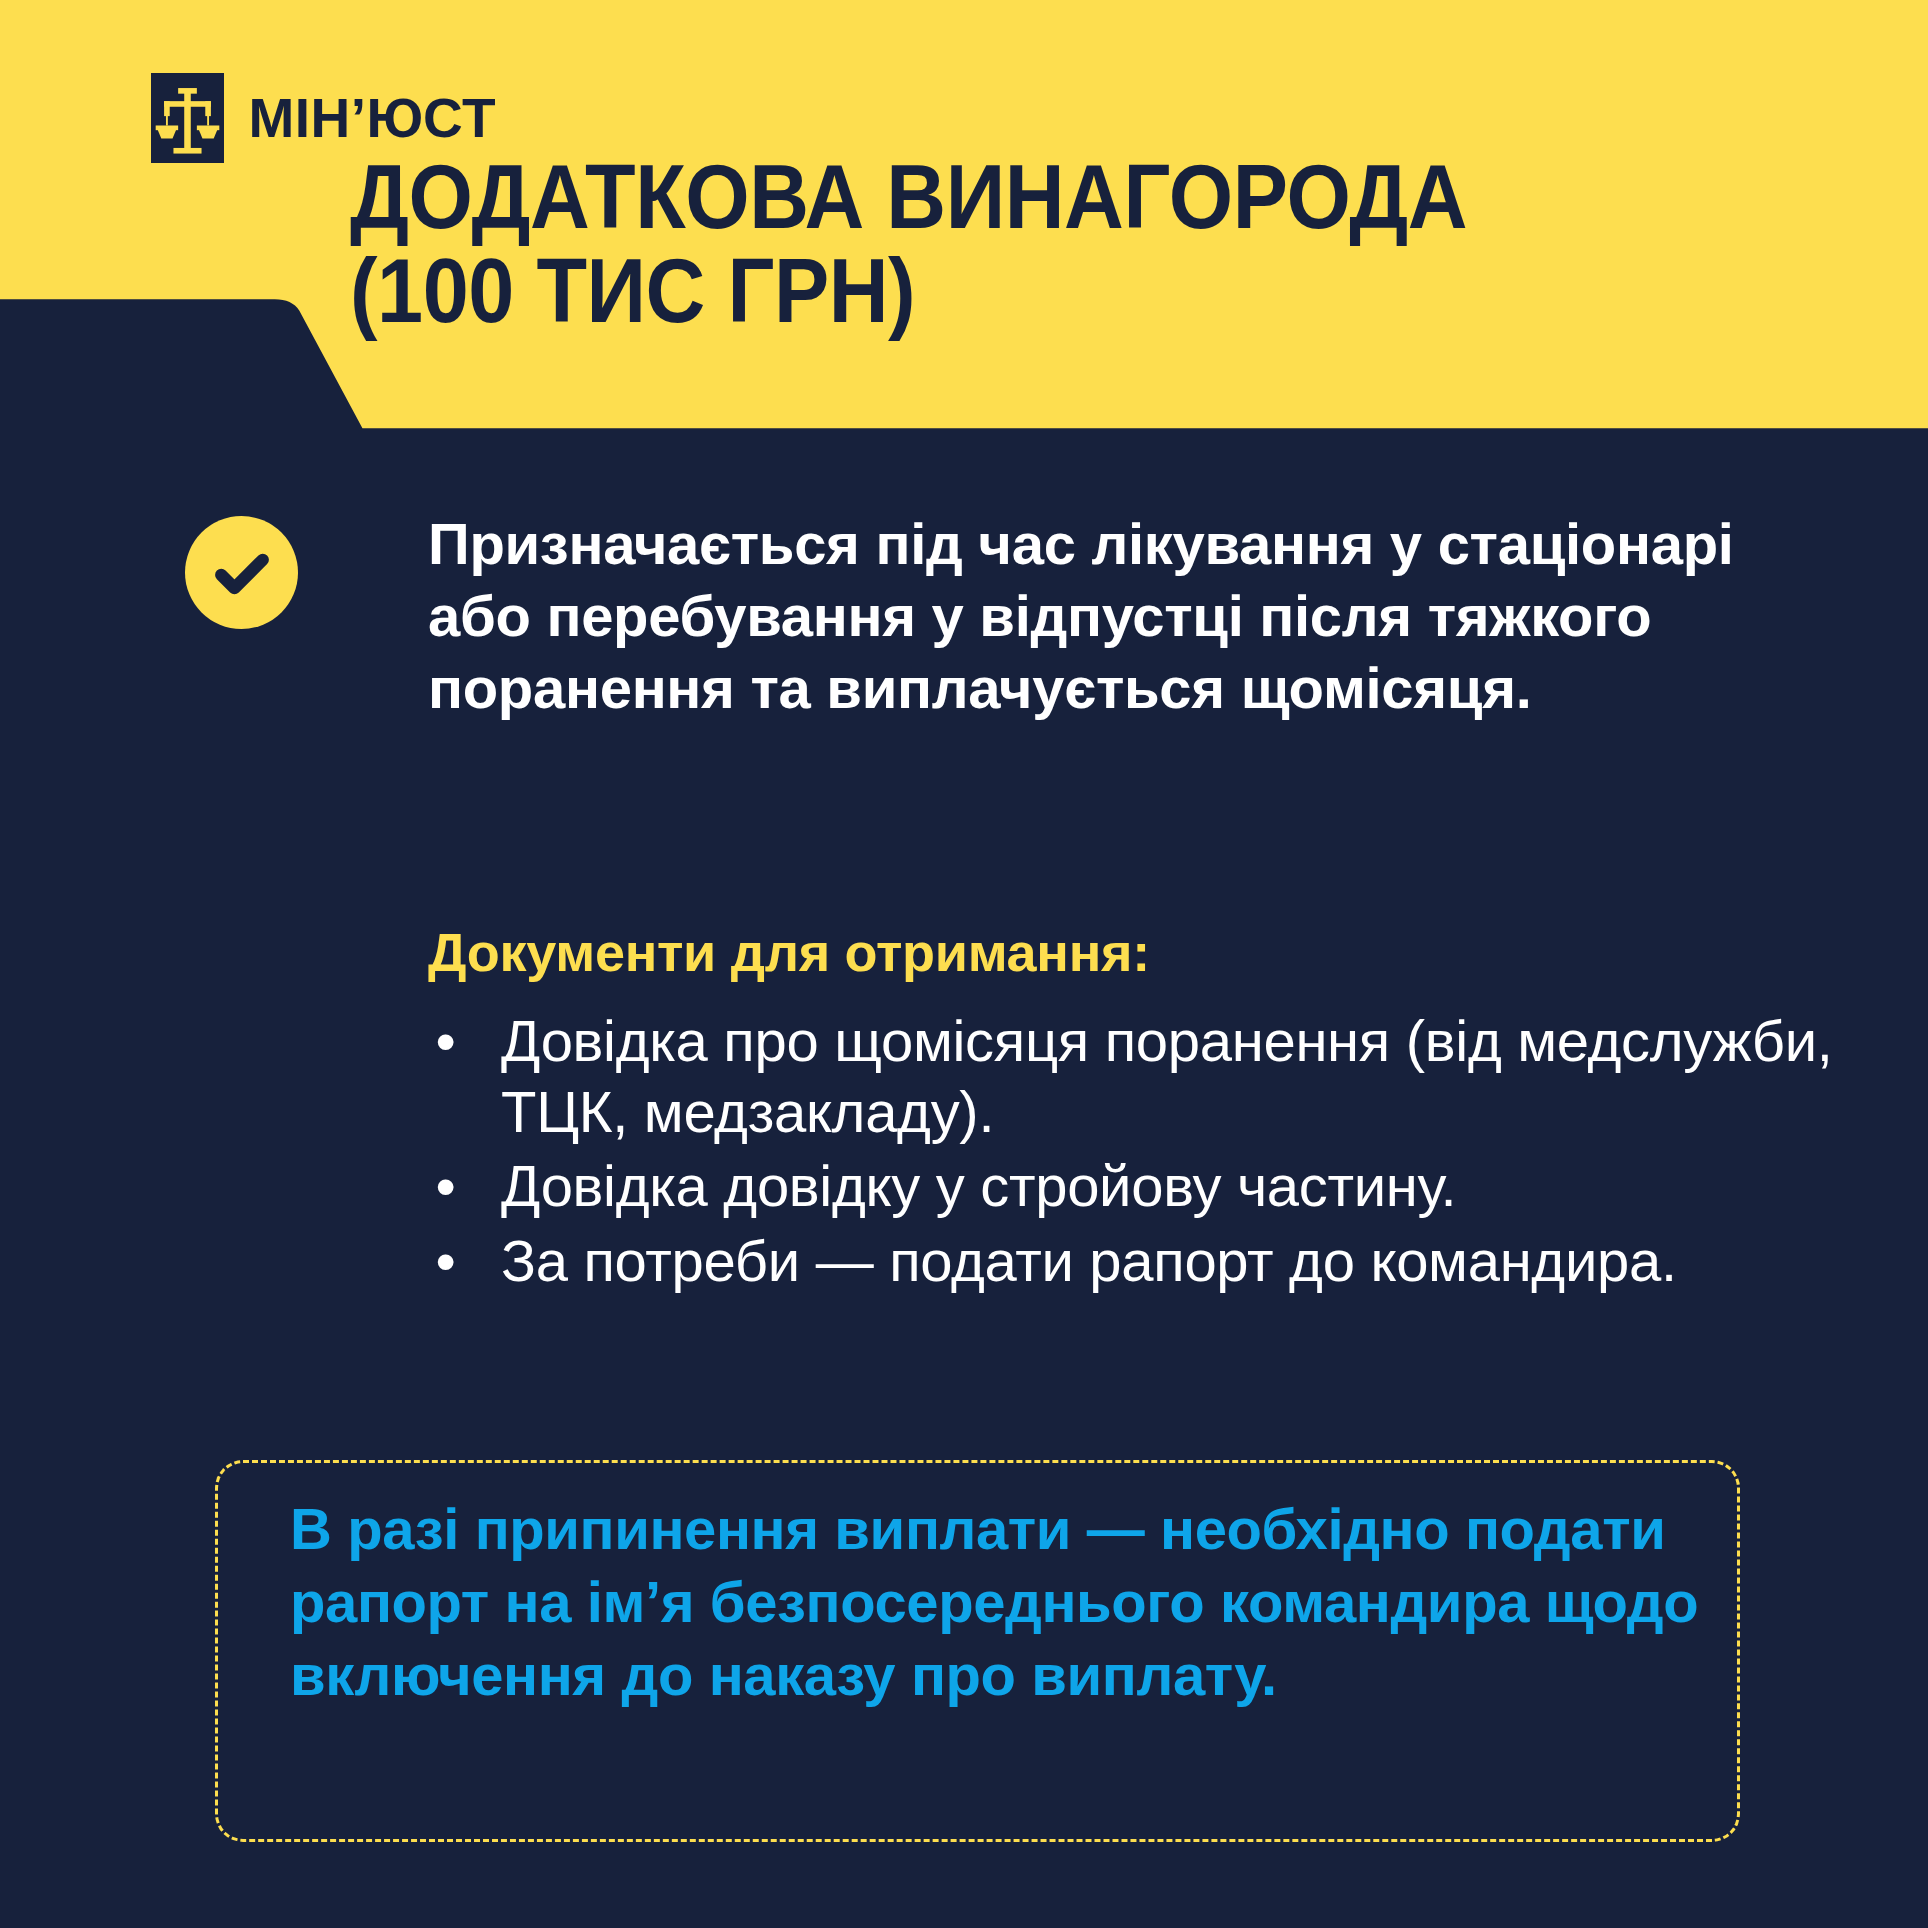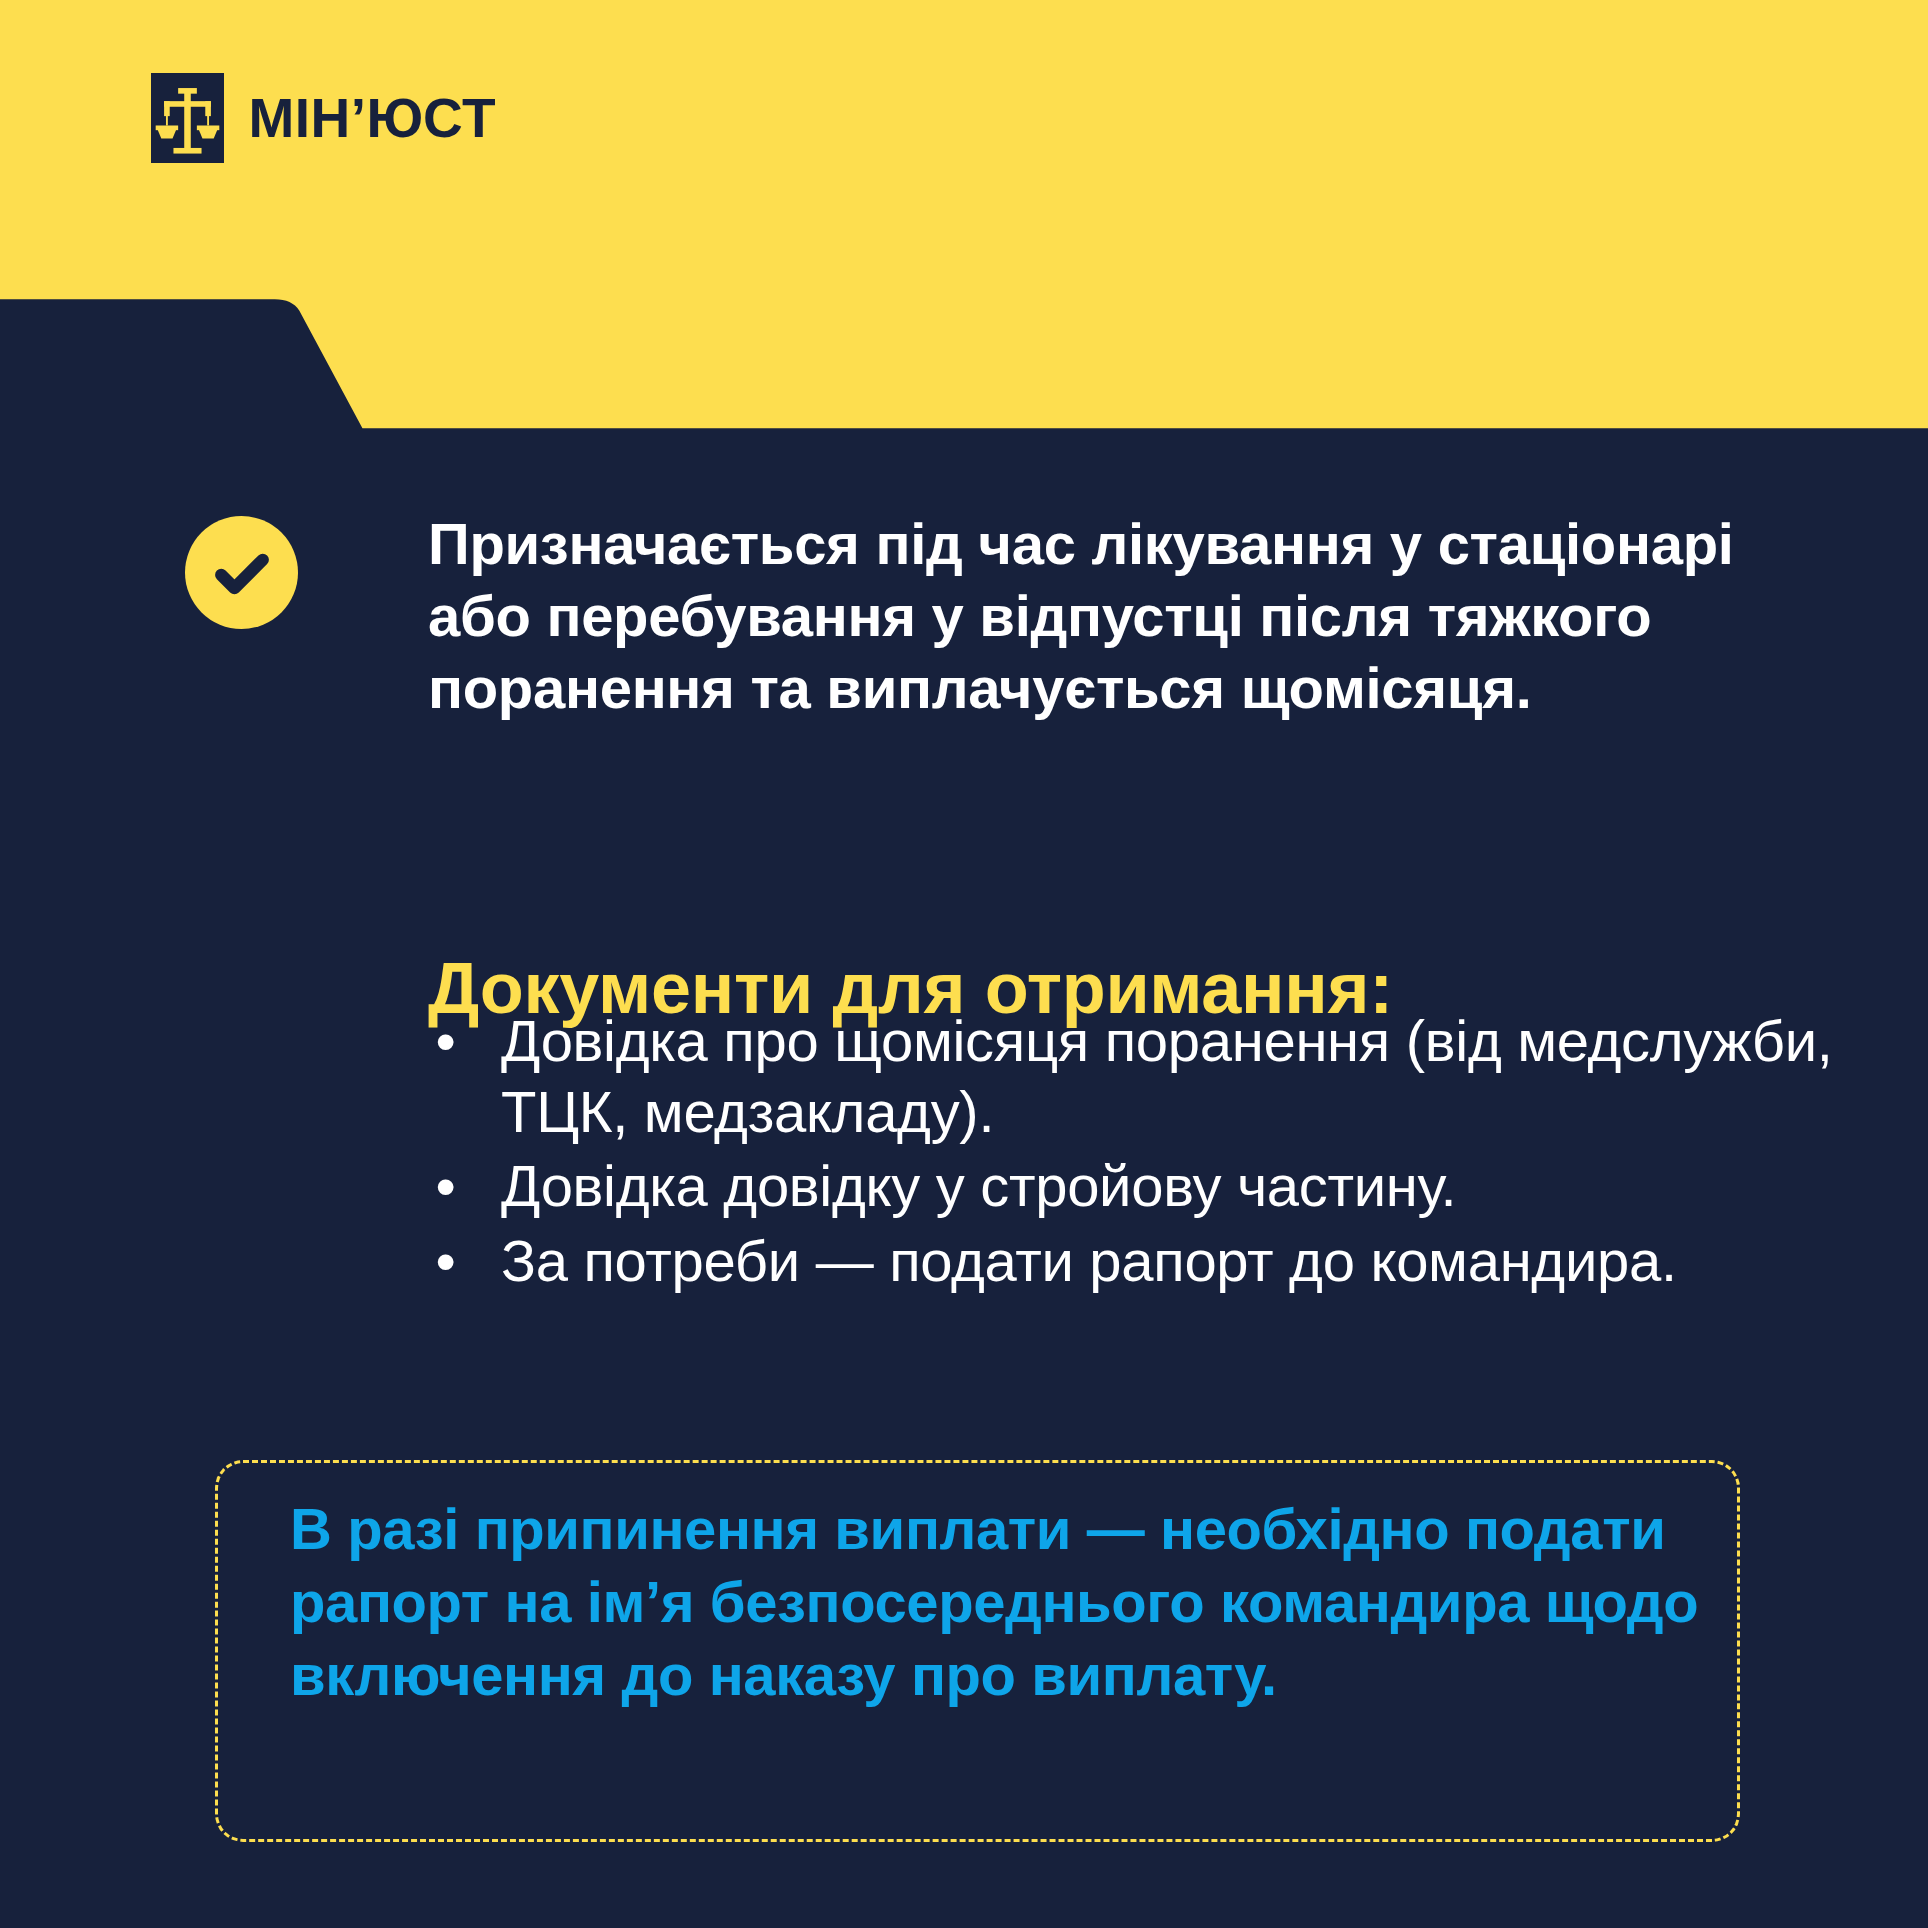--- a/index.html
+++ b/index.html
@@ -117,23 +117,23 @@
     color: #ffffff;
     font-size: 58px;
     line-height: 1.24;
     font-weight: 700;
     letter-spacing: -0.3px;
   }
 
   .docs-head {
     position: absolute;
     left: 428px;
-    top: 512px;
+    top: 487px;
     color: #fdde4f;
-    font-size: 72px;
+    font-size: 54px;
     font-weight: 700;
     letter-spacing: -0.3px;
     line-height: 1.2;
   }
 
   .docs-list {
     position: absolute;
     left: 428px;
     top: 573px;
     width: 1431px;
@@ -219,20 +219,24 @@
             <rect x="16" y="36" width="2" height="20"></rect>
             <rect x="60" y="36" width="2" height="20"></rect>
 
             <rect x="24" y="80" width="30" height="6"></rect>
           </g>
         </svg>
       </span>
       <span class="logo-word">МІН’ЮСТ</span>
     </div>
 
+    <div class="title-block">
+      <div class="title-line">ДОДАТКОВА ВИНАГОРОДА</div>
+      <div class="title-line">(100 ТИС ГРН)</div>
+    </div>
 
   </div>
 </div>
 
 <div class="body-area">
 
   <div class="check-row">
     <span class="check-circle">
       <svg width="68" height="68" viewBox="0 0 72 72">
         <path d="M14,38 L28,52 L58,22" fill="none" stroke="#17213c" stroke-width="13" stroke-linecap="round" stroke-linejoin="round"></path>

